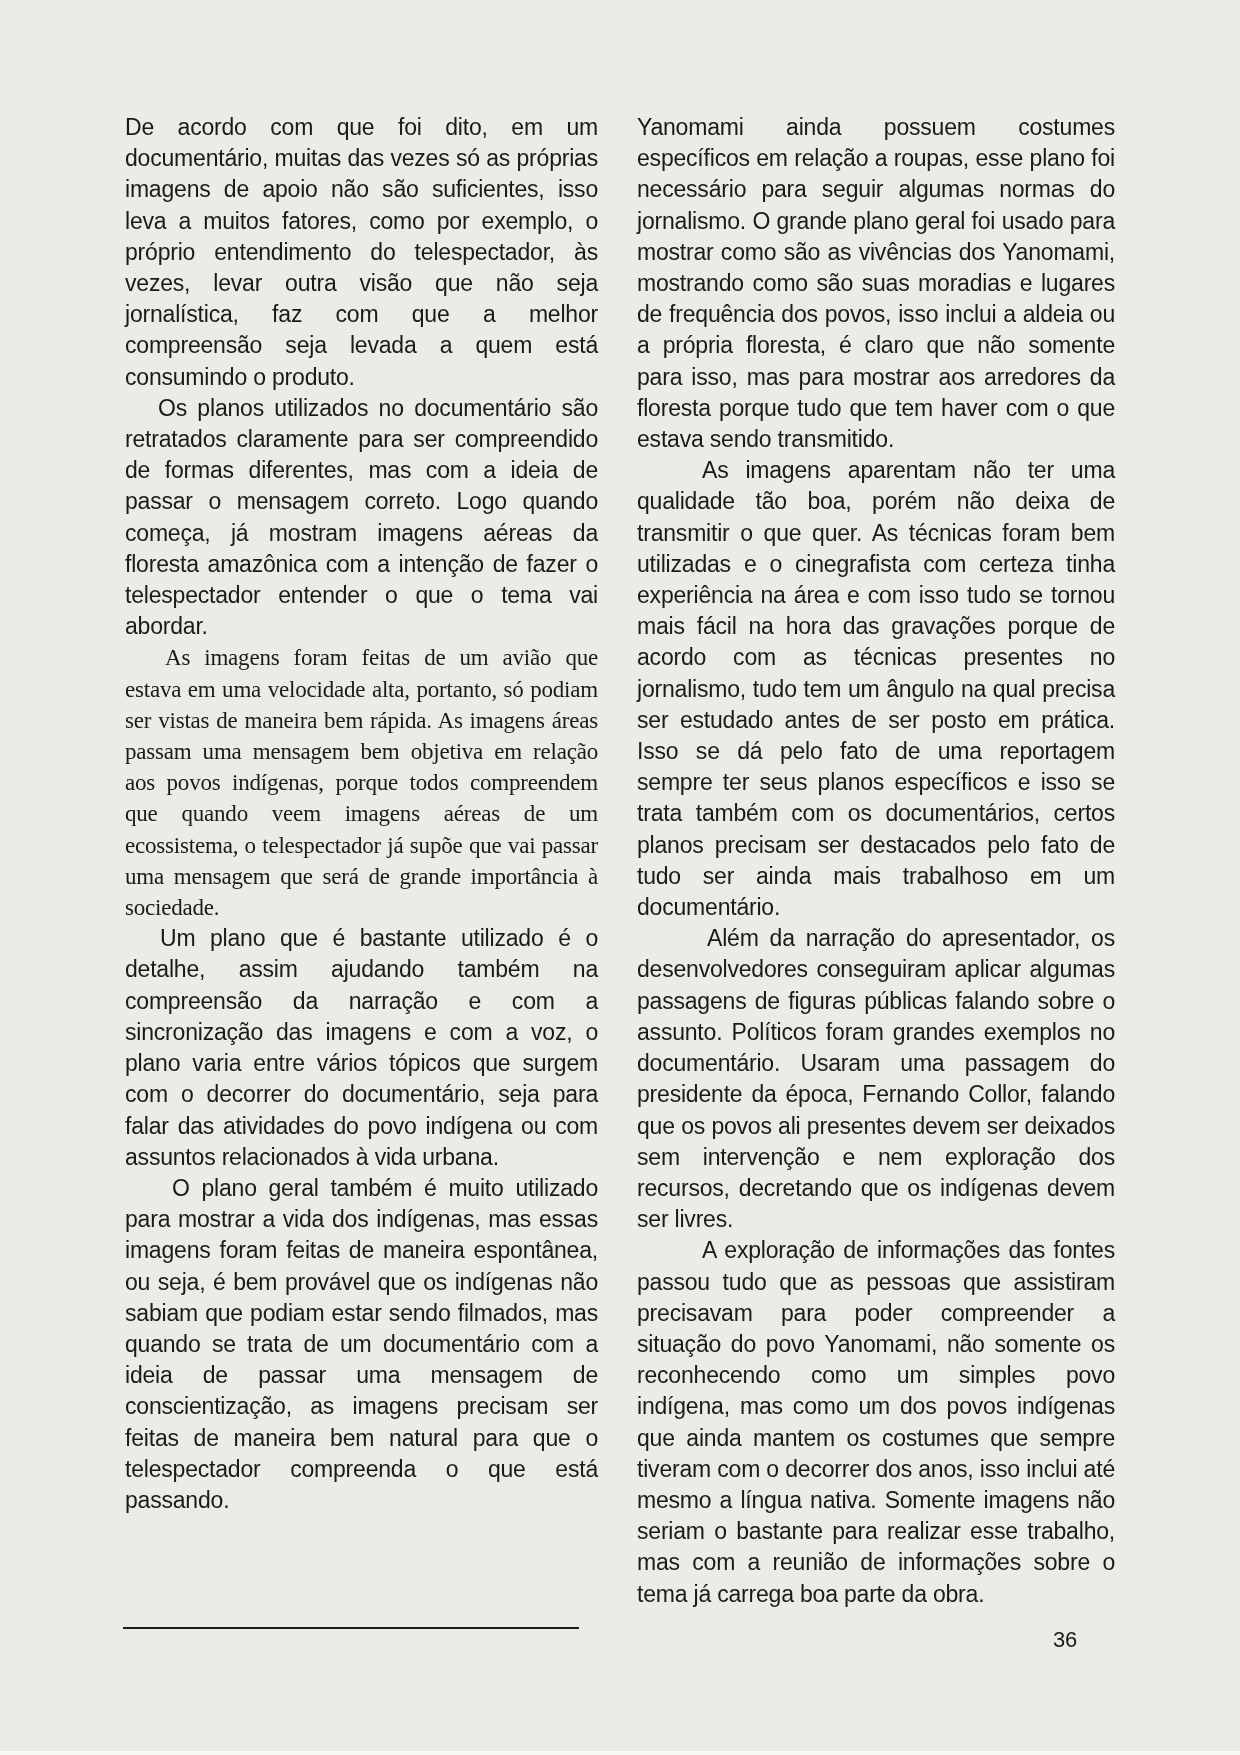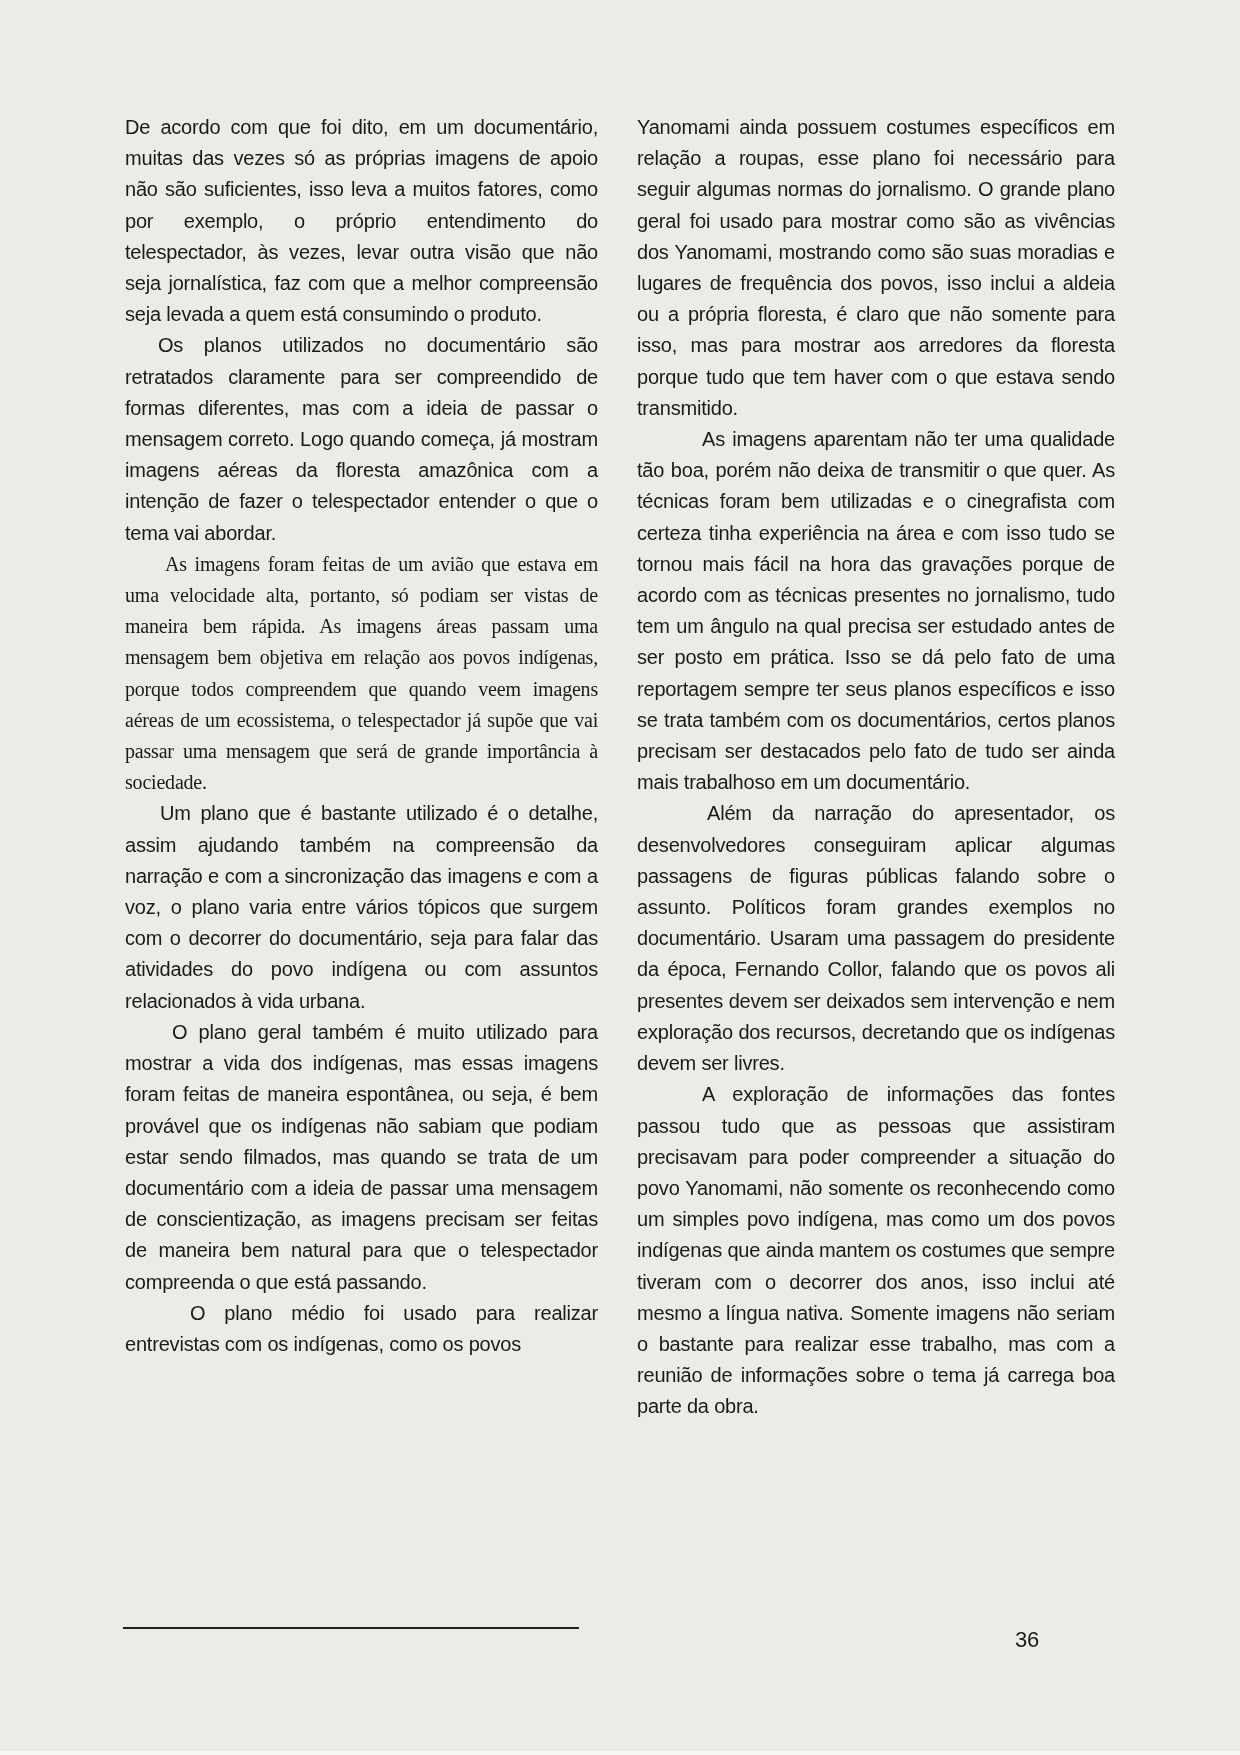--- a/index.html
+++ b/index.html
@@ -16,21 +16,21 @@
   }
   .page {
     position: absolute;
     inset: 0;
     background: #ecebe5;
   }
   .col {
     position: absolute;
     top: 112px;
     color: #1a1a1a;
-    font-size: 20px;
+    font-size: 23px;
     line-height: 31.2px;
     letter-spacing: -0.2px;
     text-align: justify;
     text-align-last: left;
     hyphens: none;
   }
   .col p {
     margin: 0;
     padding: 0;
   }
@@ -51,21 +51,21 @@
     top: 1627px;
     width: 456px;
     height: 2px;
     background: #1f1f1f;
   }
   .page-number {
     position: absolute;
     top: 1626px;
     left: 1015px;
     width: 100px;
-    text-align: left;
+    text-align: center;
     color: #1a1a1a;
     font-size: 22px;
     line-height: 28px;
     letter-spacing: -0.2px;
   }
   .bottom-strip {
     position: absolute;
     left: 0;
     bottom: 0;
     width: 100%;
@@ -77,21 +77,20 @@
 <body>
 
 <div class="page" lang="pt-BR">
 
   <div class="col col-left">
     <p class="ind-0">De acordo com que foi dito, em um documentário, muitas das vezes só as próprias imagens de apoio não são suficientes, isso leva a muitos fatores, como por exemplo, o próprio entendimento do telespectador, às vezes, levar outra visão que não seja jornalística, faz com que a melhor compreensão seja levada a quem está consumindo o produto.</p>
     <p class="ind-33">Os planos utilizados no documentário são retratados claramente para ser compreendido de formas diferentes, mas com a ideia de passar o mensagem correto. Logo quando começa, já mostram imagens aéreas da floresta amazônica com a intenção de fazer o telespectador entender o que o tema vai abordar.</p>
     <p class="ind-40">As imagens foram feitas de um avião que estava em uma velocidade alta, portanto, só podiam ser vistas de maneira bem rápida. As imagens áreas passam uma mensagem bem objetiva em relação aos povos indígenas, porque todos compreendem que quando veem imagens aéreas de um ecossistema, o telespectador já supõe que vai passar uma mensagem que será de grande importância à sociedade.</p>
     <p class="ind-35">Um plano que é bastante utilizado é o detalhe, assim ajudando também na compreensão da narração e com a sincronização das imagens e com a voz, o plano varia entre vários tópicos que surgem com o decorrer do documentário, seja para falar das atividades do povo indígena ou com assuntos relacionados à vida urbana.</p>
     <p class="ind-47">O plano geral também é muito utilizado para mostrar a vida dos indígenas, mas essas imagens foram feitas de maneira espontânea, ou seja, é bem provável que os indígenas não sabiam que podiam estar sendo filmados, mas quando se trata de um documentário com a ideia de passar uma mensagem de conscientização, as imagens precisam ser feitas de maneira bem natural para que o telespectador compreenda o que está passando.</p>
-    <p class="ind-65">O plano médio foi usado para realizar entrevistas com os indígenas, como os povos</p>
   </div>
 
   <div class="col col-right">
     <p class="ind-0">Yanomami ainda possuem costumes específicos em relação a roupas, esse plano foi necessário para seguir algumas normas do jornalismo. O grande plano geral foi usado para mostrar como são as vivências dos Yanomami, mostrando como são suas moradias e lugares de frequência dos povos, isso inclui a aldeia ou a própria floresta, é claro que não somente para isso, mas para mostrar aos arredores da floresta porque tudo que tem haver com o que estava sendo transmitido.</p>
     <p class="ind-65">As imagens aparentam não ter uma qualidade tão boa, porém não deixa de transmitir o que quer. As técnicas foram bem utilizadas e o cinegrafista com certeza tinha experiência na área e com isso tudo se tornou mais fácil na hora das gravações porque de acordo com as técnicas presentes no jornalismo, tudo tem um ângulo na qual precisa ser estudado antes de ser posto em prática. Isso se dá pelo fato de uma reportagem sempre ter seus planos específicos e isso se trata também com os documentários, certos planos precisam ser destacados pelo fato de tudo ser ainda mais trabalhoso em um documentário.</p>
     <p class="ind-70">Além da narração do apresentador, os desenvolvedores conseguiram aplicar algumas passagens de figuras públicas falando sobre o assunto. Políticos foram grandes exemplos no documentário. Usaram uma passagem do presidente da época, Fernando Collor, falando que os povos ali presentes devem ser deixados sem intervenção e nem exploração dos recursos, decretando que os indígenas devem ser livres.</p>
     <p class="ind-65">A exploração de informações das fontes passou tudo que as pessoas que assistiram precisavam para poder compreender a situação do povo Yanomami, não somente os reconhecendo como um simples povo indígena, mas como um dos povos indígenas que ainda mantem os costumes que sempre tiveram com o decorrer dos anos, isso inclui até mesmo a língua nativa. Somente imagens não seriam o bastante para realizar esse trabalho, mas com a reunião de informações sobre o tema já carrega boa parte da obra.</p>
   </div>
 
   <div class="footnote-rule"></div>

